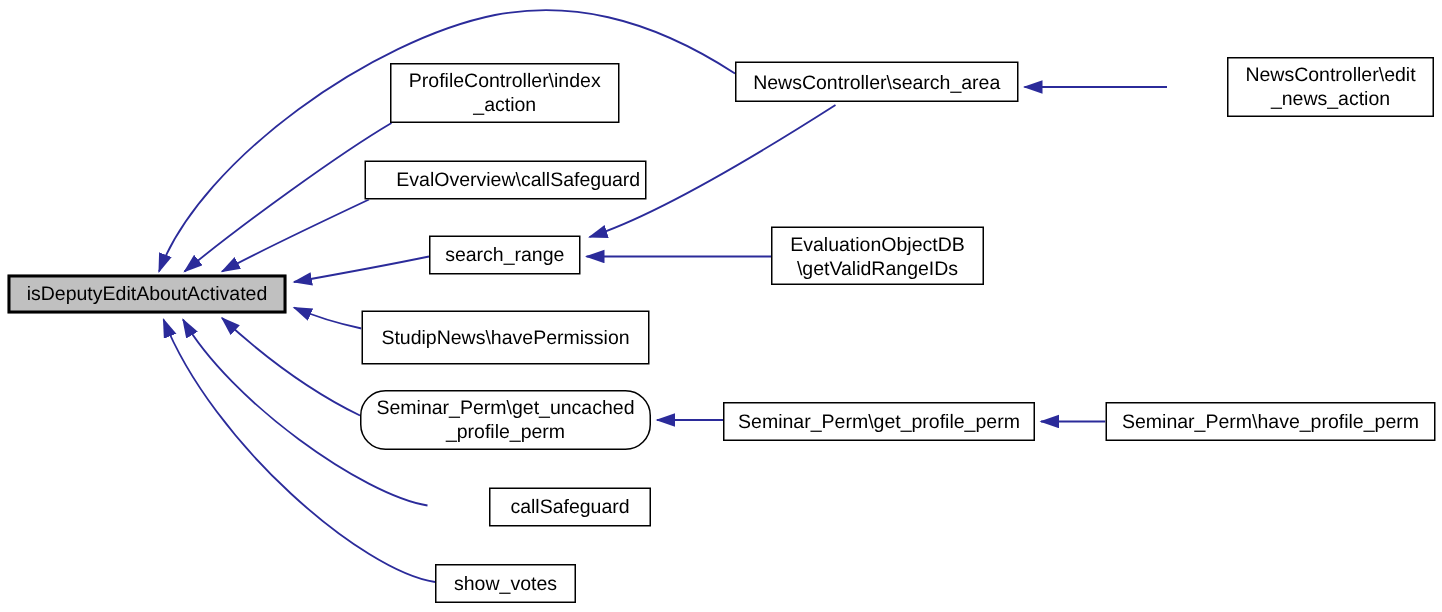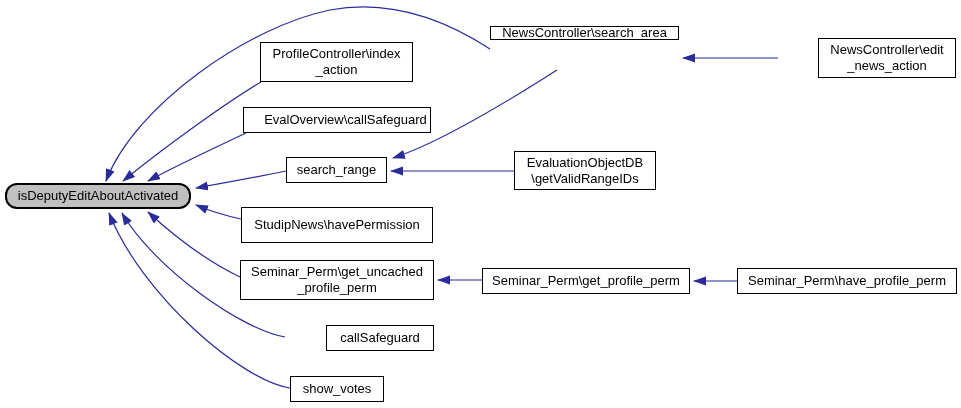--- a/index.html
+++ b/index.html
@@ -32,21 +32,20 @@
     display:flex;
     align-items:center;
     justify-content:center;
     text-align:center;
     white-space:pre-line;
     padding:0 3px;
   }
   .node.focus{
     border-width:2px;
     background:var(--focus-fill);
-    border-radius:12px;
   }
 </style>
 </head>
 <body>
 
 <div class="canvas">
   <svg class="edge-layer" width="961" height="408" viewBox="0 0 961 408" xmlns="http://www.w3.org/2000/svg">
     <defs>
       <marker id="arrow" markerUnits="userSpaceOnUse" markerWidth="14" markerHeight="10" refX="12" refY="4.5" orient="auto">
         <polygon class="arrowhead" points="0,0 13,4.5 0,9"></polygon>
@@ -66,27 +65,27 @@
         <path d="M514,171 L391,171" class="edge" marker-end="url(#arrow)"></path>
         <path d="M482,280 L438,280" class="edge" marker-end="url(#arrow)"></path>
         <path d="M737,281 L694,281" class="edge" marker-end="url(#arrow)"></path>
       </g>
   </svg>
   <div id="node-group">
       <div class="node focus" style="left: 5px; top: 183px; width: 186px; height: 26px;">isDeputyEditAboutActivated</div>
       <div class="node" style="left: 260px; top: 42px; width: 153px; height: 40px;">ProfileController\index
 _action</div>
       <div class="node" style="left: 243px; top: 107px; width: 188px; height: 26px; padding-left: 20px;">EvalOverview\callSafeguard</div>
-      <div class="node" style="left: 490px; top: 26px; width: 189px; height: 14px;">NewsController\search_area</div>
+      <div class="node" style="left: 490px; top: 41px; width: 189px; height: 27px;">NewsController\search_area</div>
       <div class="node" style="left: 778px; top: 38px; width: 138px; height: 40px; margin-left: 40px;">NewsController\edit
 _news_action</div>
       <div class="node" style="left: 286px; top: 157px; width: 101px; height: 26px;">search_range</div>
       <div class="node" style="left: 514px; top: 151px; width: 142px; height: 39px;">EvaluationObjectDB
 \getValidRangeIDs</div>
       <div class="node" style="left: 241px; top: 207px; width: 192px; height: 36px;">StudipNews\havePermission</div>
-      <div class="node" style="left: 240px; top: 260px; width: 194px; height: 40px;">Seminar_Perm\get_uncached
+      <div class="node" style="left: 240px; top: 260px; width: 194px; height: 40px; border-radius: 17px;">Seminar_Perm\get_uncached
 _profile_perm</div>
       <div class="node" style="left: 482px; top: 268px; width: 208px; height: 26px;">Seminar_Perm\get_profile_perm</div>
       <div class="node" style="left: 737px; top: 268px; width: 220px; height: 26px;">Seminar_Perm\have_profile_perm</div>
       <div class="node" style="left: 285px; top: 325px; width: 108px; height: 26px; margin-left: 41px;">callSafeguard</div>
       <div class="node" style="left: 290px; top: 376px; width: 94px; height: 26px; text-align: center;">show_votes</div>
     </div>
 </div>
 
 </body></html>

